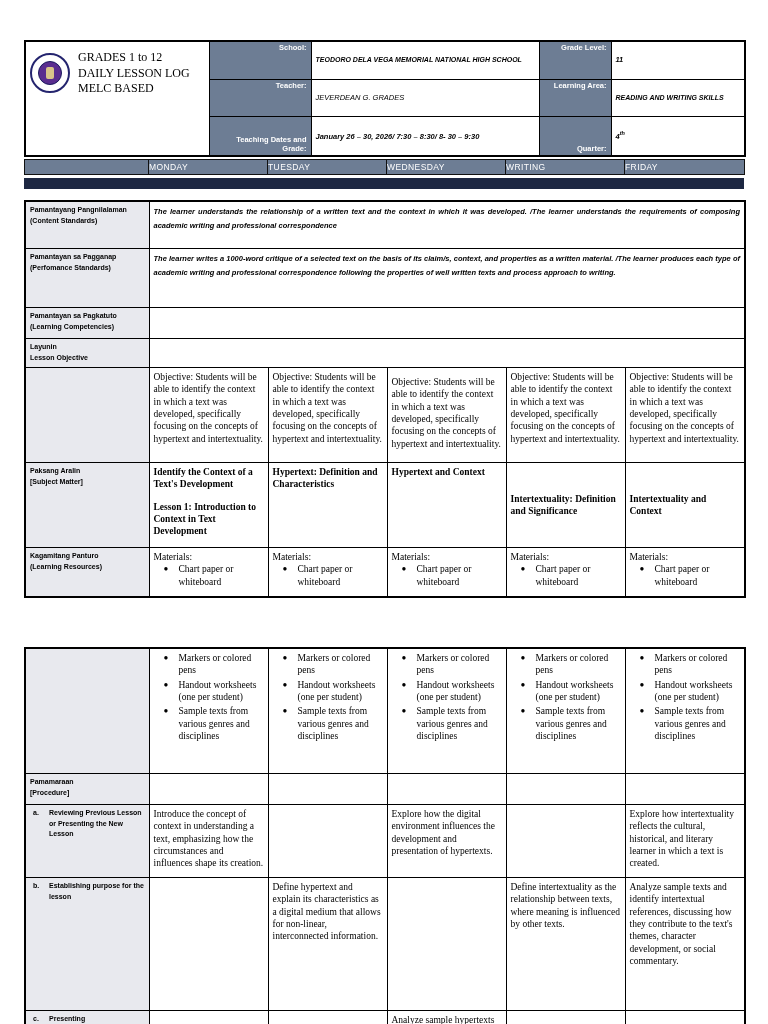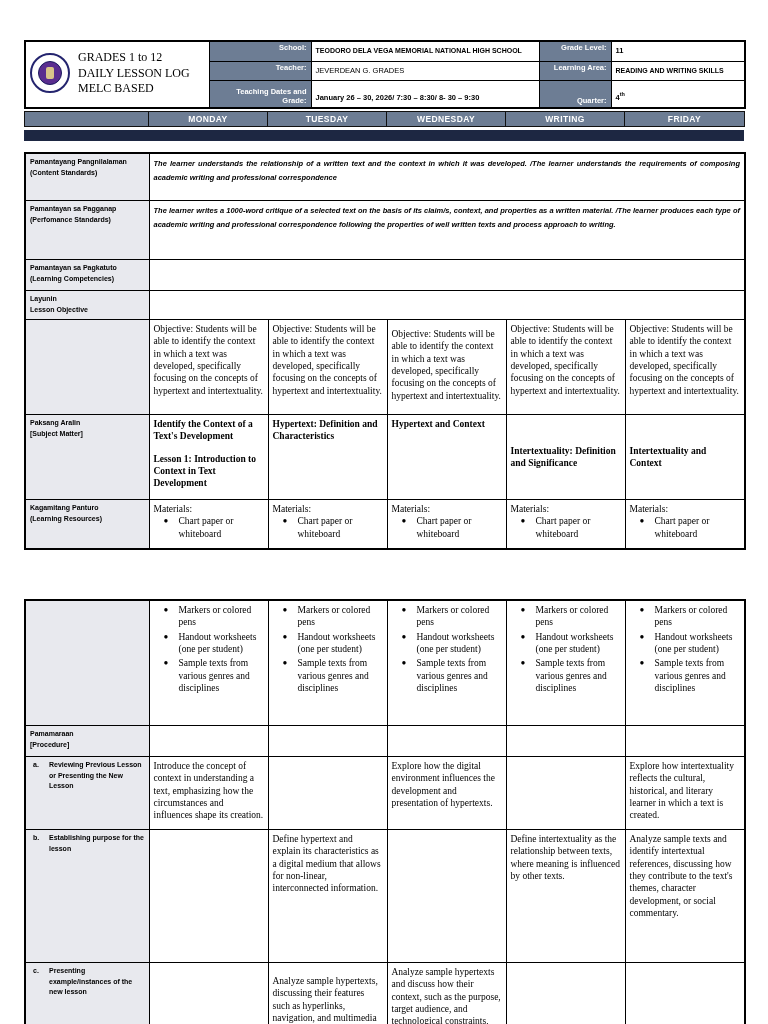--- a/index.html
+++ b/index.html
@@ -12,27 +12,27 @@
   
   .hdr{border:2px solid #000;}
   .hdr td{border:1px solid #000;}
   .logo-cell{padding:8px 4px;}
   .logo-wrap{display:flex;align-items:center;gap:8px;}
   .seal{width:36px;height:36px;border-radius:50%;background:#fff;border:2px solid #24246e;display:flex;align-items:center;justify-content:center;flex:0 0 auto;}
   .seal-inner{width:22px;height:22px;border-radius:50%;background:#5a2d8f;border:1px solid #1a1a5e;display:flex;align-items:center;justify-content:center;}
   .seal-core{width:8px;height:12px;background:#d9c48a;border-radius:2px;}
   .doc-title div{font-family:"Liberation Serif",serif;font-size:12px;line-height:1.3;white-space:nowrap;}
   .slate{background:#6d7d94;color:#fff;font-weight:bold;font-size:7.5px;text-align:right;padding:1px 4px;line-height:1.3;}
-  .hval{font-weight:bold;font-size:7.5px;padding:4px 4px;line-height:1.4;white-space:nowrap;}
+  .hval{font-weight:bold;font-size:7.5px;padding:13px 4px;line-height:1.4;white-space:nowrap;font-style:italic;}
   .hval.reg{font-weight:normal;}
   sup{font-size:5.5px;}
 
   
   .days{margin-top:2px;border:1px solid #111;}
-  .days td{border:1px solid #111;background:#6d7d94;color:#fff;font-weight:bold;font-size:8.5px;text-align:center;letter-spacing:.4px;padding:2px 0;}
+  .days td{border:1px solid #111;background:#6d7d94;color:#fff;font-weight:normal;font-size:8.5px;text-align:left;letter-spacing:.4px;padding:2px 0;}
   .navy-bar{margin-top:3px;height:11px;background:#1d2742;}
 
   
   .grid{margin-top:11px;border:2px solid #000;}
   .grid td{border:1px solid #000;padding:3px 4px;}
   .lblcell{background:#e8e9ee;font-size:7px;font-weight:bold;line-height:1.5;padding:2px 3px;}
   .std{font-size:7.5px;font-weight:bold;font-style:italic;text-align:justify;line-height:1.8;padding:2px 6px;}
   .serif{font-family:"Liberation Serif",serif;font-size:9.5px;line-height:1.3;}
   .bold{font-weight:bold;}
   .vmid{vertical-align:middle;}

